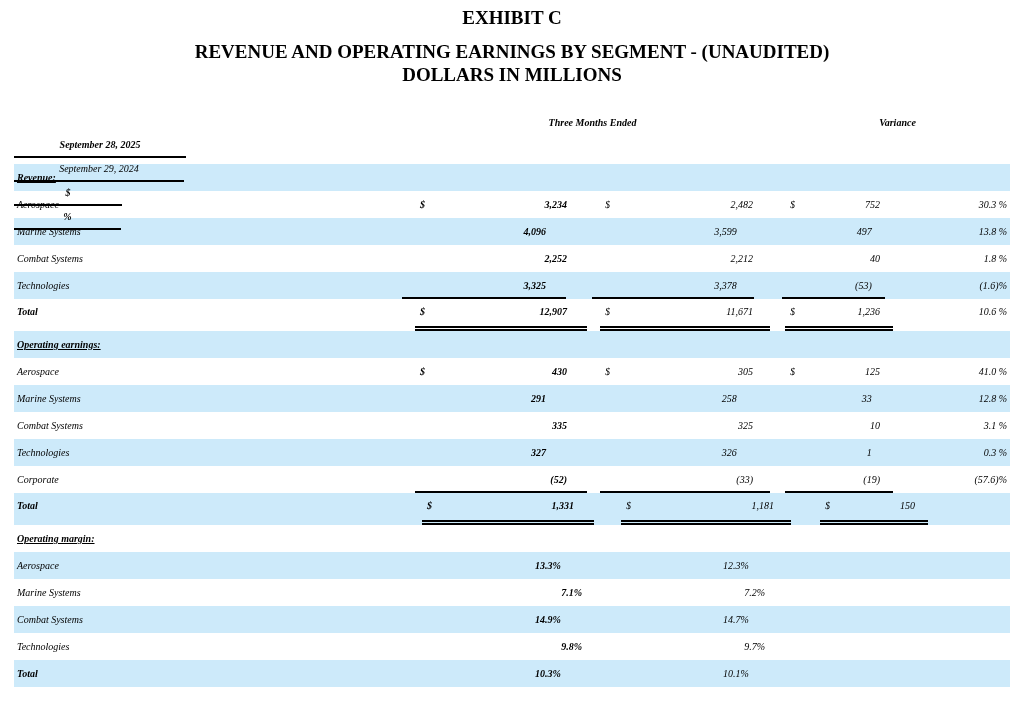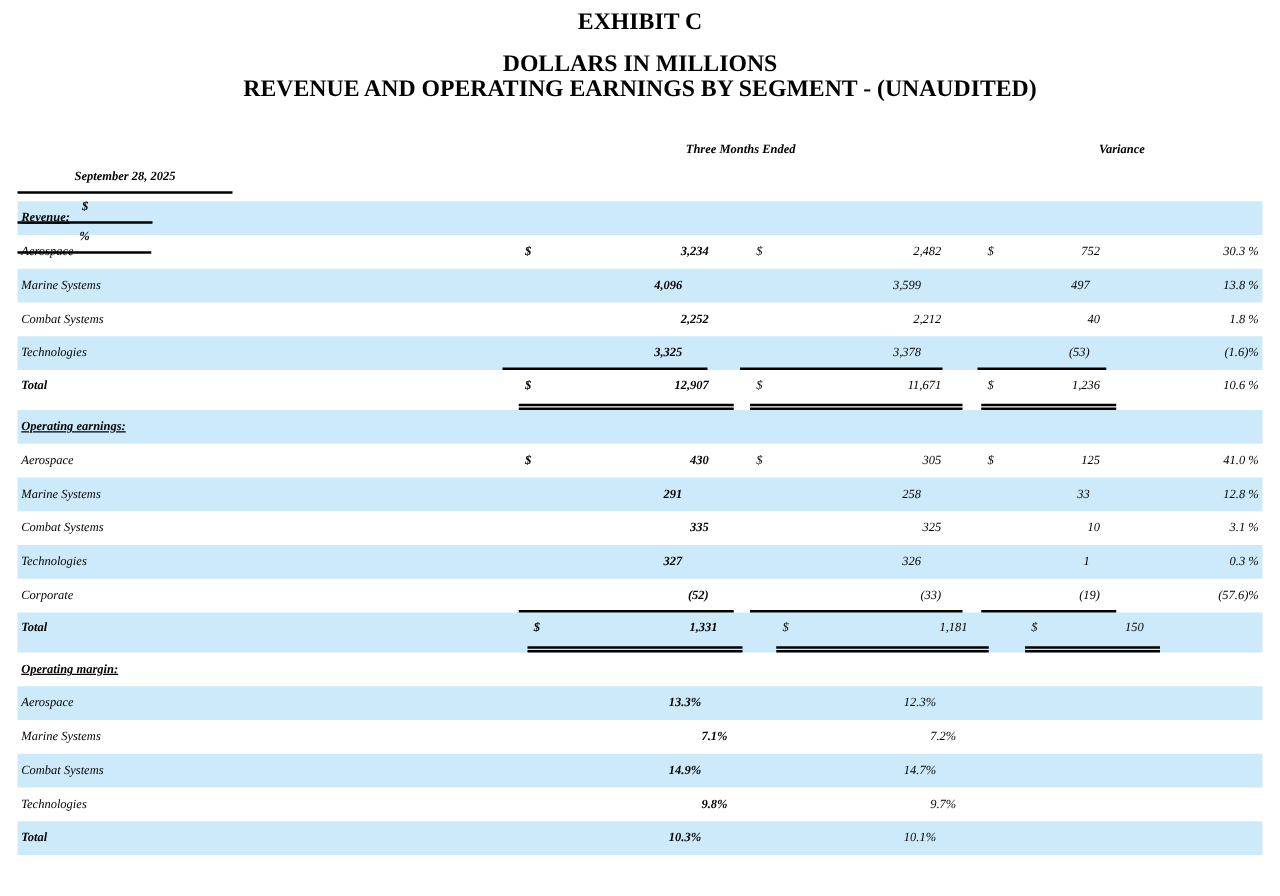--- a/index.html
+++ b/index.html
@@ -48,37 +48,38 @@
   .rule .c-a, .rule .c-b, .rule .c-c { border-bottom:2px solid var(--ink); }
   .total .c-a, .total .c-b, .total .c-c { border-bottom:5px double var(--ink); }
 </style>
 </head>
 <body>
 
 <div class="page">
 
   <div class="titles">
     <div class="title-line title-main">EXHIBIT C</div>
+    <div class="title-line">REVENUE AND OPERATING EARNINGS BY SEGMENT - (UNAUDITED)</div>
     <div class="title-line title-sub2">DOLLARS IN MILLIONS</div>
-    <div class="title-line">REVENUE AND OPERATING EARNINGS BY SEGMENT - (UNAUDITED)</div>
   </div>
 
   <div class="tbl">
 
     <div class="hrow groups">
       <div class="c-label"></div>
       <div class="grp g1">Three Months Ended</div>
       <div class="gap2"></div>
       <div class="grp g2">Variance</div>
     </div>
 
     <div class="hrow cols">
       <div class="c-label"></div>
       <div class="c-a ch b">September 28, 2025</div>
       <div class="gap1"></div>
+      <div class="c-b ch">September 29, 2024</div>
       <div class="gap2"></div>
       <div class="c-c ch b">$</div>
       <div class="gap3"></div>
       <div class="c-d ch b">%</div>
     </div>
 
     <div id="tbody">
         <div class="row shade">
           <div class="c-label b u">Revenue:</div>
           <div class="c-a amt"></div>

